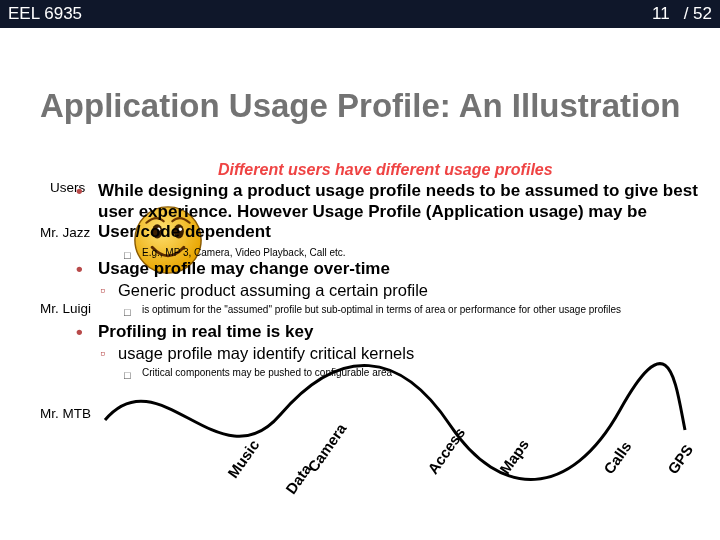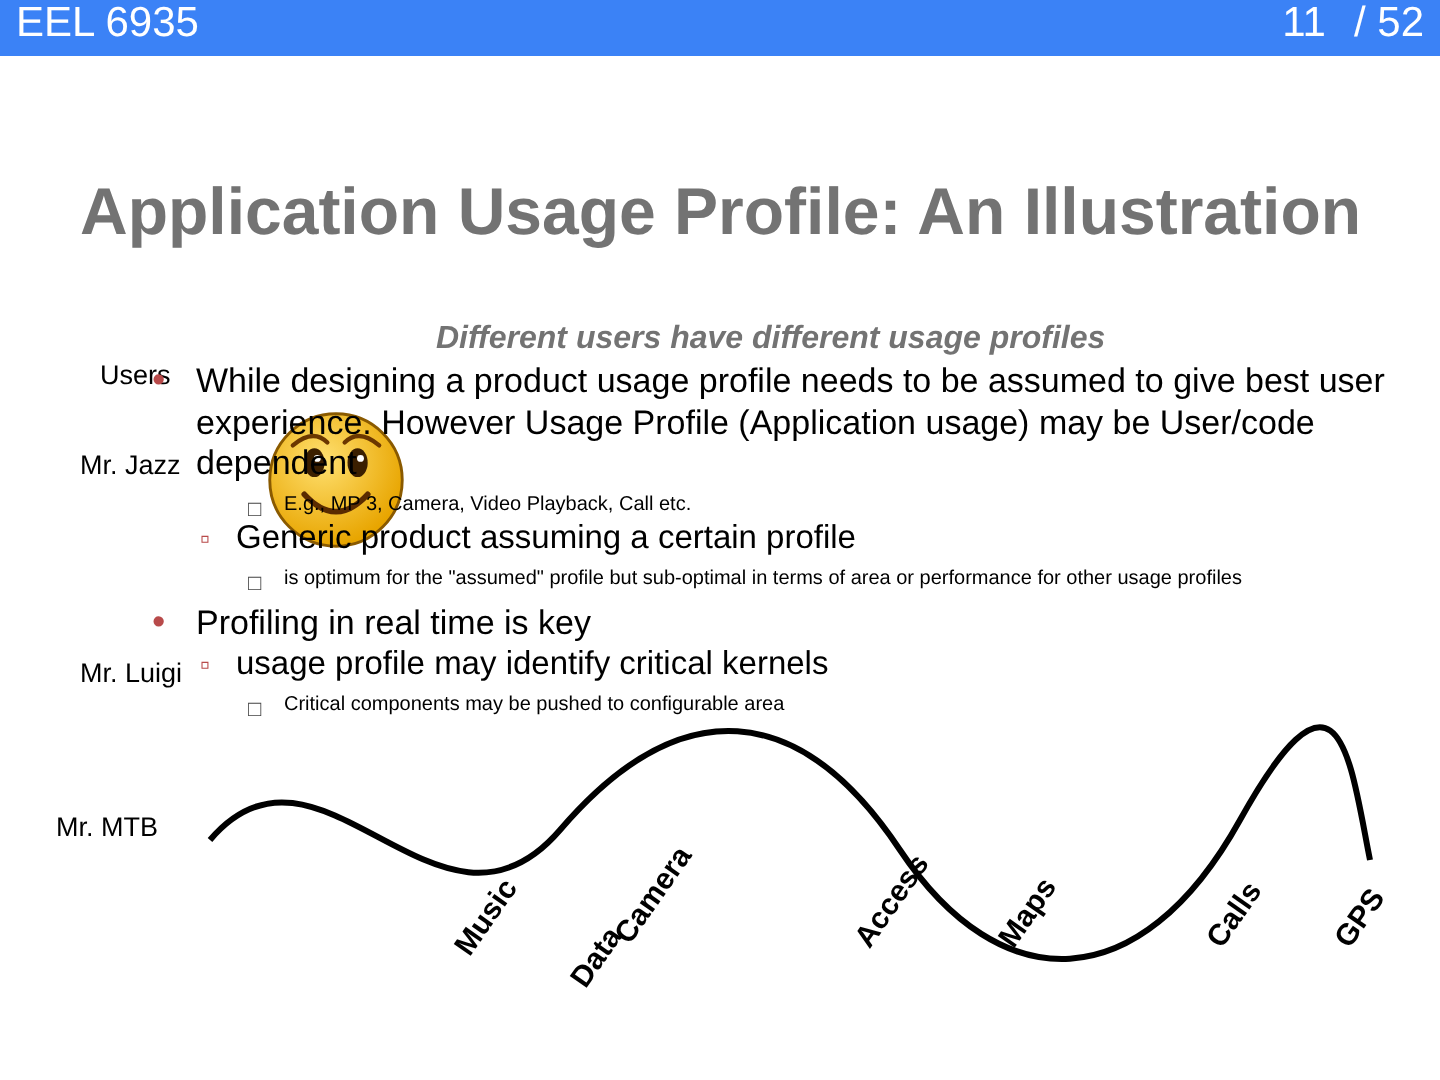--- a/index.html
+++ b/index.html
@@ -10,24 +10,25 @@
     background: #fff;
     font-family: "Segoe UI", Arial, sans-serif;
     color: #000;
     overflow: hidden;
     position: relative;
   }
   .topbar {
     position: absolute;
     top: 0; left: 0; right: 0;
     height: 28px;
-    background: #3b82f6;
+    background: #0f172a;
     color: #fff;
-    font-size: 21px;
+    font-size: 17px;
     display: flex;
+    align-items: center;
     padding: 0 8px;
   }
   .topbar .spacer { flex: 1; }
   .topbar .pg { margin: 0 14px; }
   .slide {
     position: absolute;
     top: 28px; left: 0; right: 0; bottom: 0;
   }
   .title {
     position: absolute;
@@ -36,46 +37,46 @@
     font-weight: 600;
     line-height: 1.1;
     color: #737373;
   }
   .subtitle {
     position: absolute;
     left: 218px; top: 133px;
     font-size: 16px;
     font-style: italic;
     font-weight: 700;
-    color: #737373;
+    color: #ef4444;
   }
   
   .label {
     position: absolute;
     font-size: 13.5px;
     font-weight: 400;
     color: #000;
     white-space: nowrap;
   }
   .lbl-users { left: 50px; top: 152px; }
   .lbl-jazz  { left: 40px; top: 197px; }
-  .lbl-luigi { left: 40px; top: 273px; margin-top: 28px; }
-  .lbl-mtb   { left: 28px; top: 378px; }
+  .lbl-luigi { left: 40px; top: 273px; }
+  .lbl-mtb   { left: 40px; top: 378px; }
   
   .body {
     position: absolute;
     left: 70px; top: 153px;
     right: 6px;
     font-size: 17px;
     line-height: 1.22;
     color: #000;
   }
   .body ul { margin: 0; padding: 0; list-style: none; }
   .body li { position: relative; }
-  .b1 { padding-left: 28px; margin-top: 0; }
+  .b1 { padding-left: 28px; margin-top: 0; font-weight: bold; }
   .b1::before {
     content: "•";
     position: absolute; left: 6px; top: 0;
     color: #b84a4a; font-size: 19px; line-height: 1;
   }
   .b2 { padding-left: 48px; margin-top: 0; font-size: 16.5px; }
   .b2::before {
     content: "▫";
     position: absolute; left: 30px; top: 2px;
     color: #b84a4a; font-size: 14px;
@@ -151,20 +152,21 @@
 
   <div class="label lbl-users">Users</div>
   <div class="label lbl-jazz">Mr. Jazz</div>
   <div class="label lbl-luigi">Mr. Luigi</div>
   <div class="label lbl-mtb">Mr. MTB</div>
 
   <div class="body">
     <ul>
       <li class="b1">While designing a product usage profile needs to be assumed to give best user experience. However Usage Profile (Application usage) may be User/code dependent</li>
       <li class="b3">E.g., MP 3, Camera, Video Playback, Call etc.</li>
+      <li class="b1">Usage profile may change over-time</li>
       <li class="b2">Generic product assuming a certain profile</li>
       <li class="b3">is optimum for the "assumed" profile but sub-optimal in terms of area or performance for other usage profiles</li>
       <li class="gap"></li>
       <li class="b1">Profiling in real time is key</li>
       <li class="b2">usage profile may identify critical kernels</li>
       <li class="b3">Critical components may be pushed to configurable area</li>
     </ul>
   </div>
 
   <div class="axis" style="left:238px; top:436px;">Music</div>

